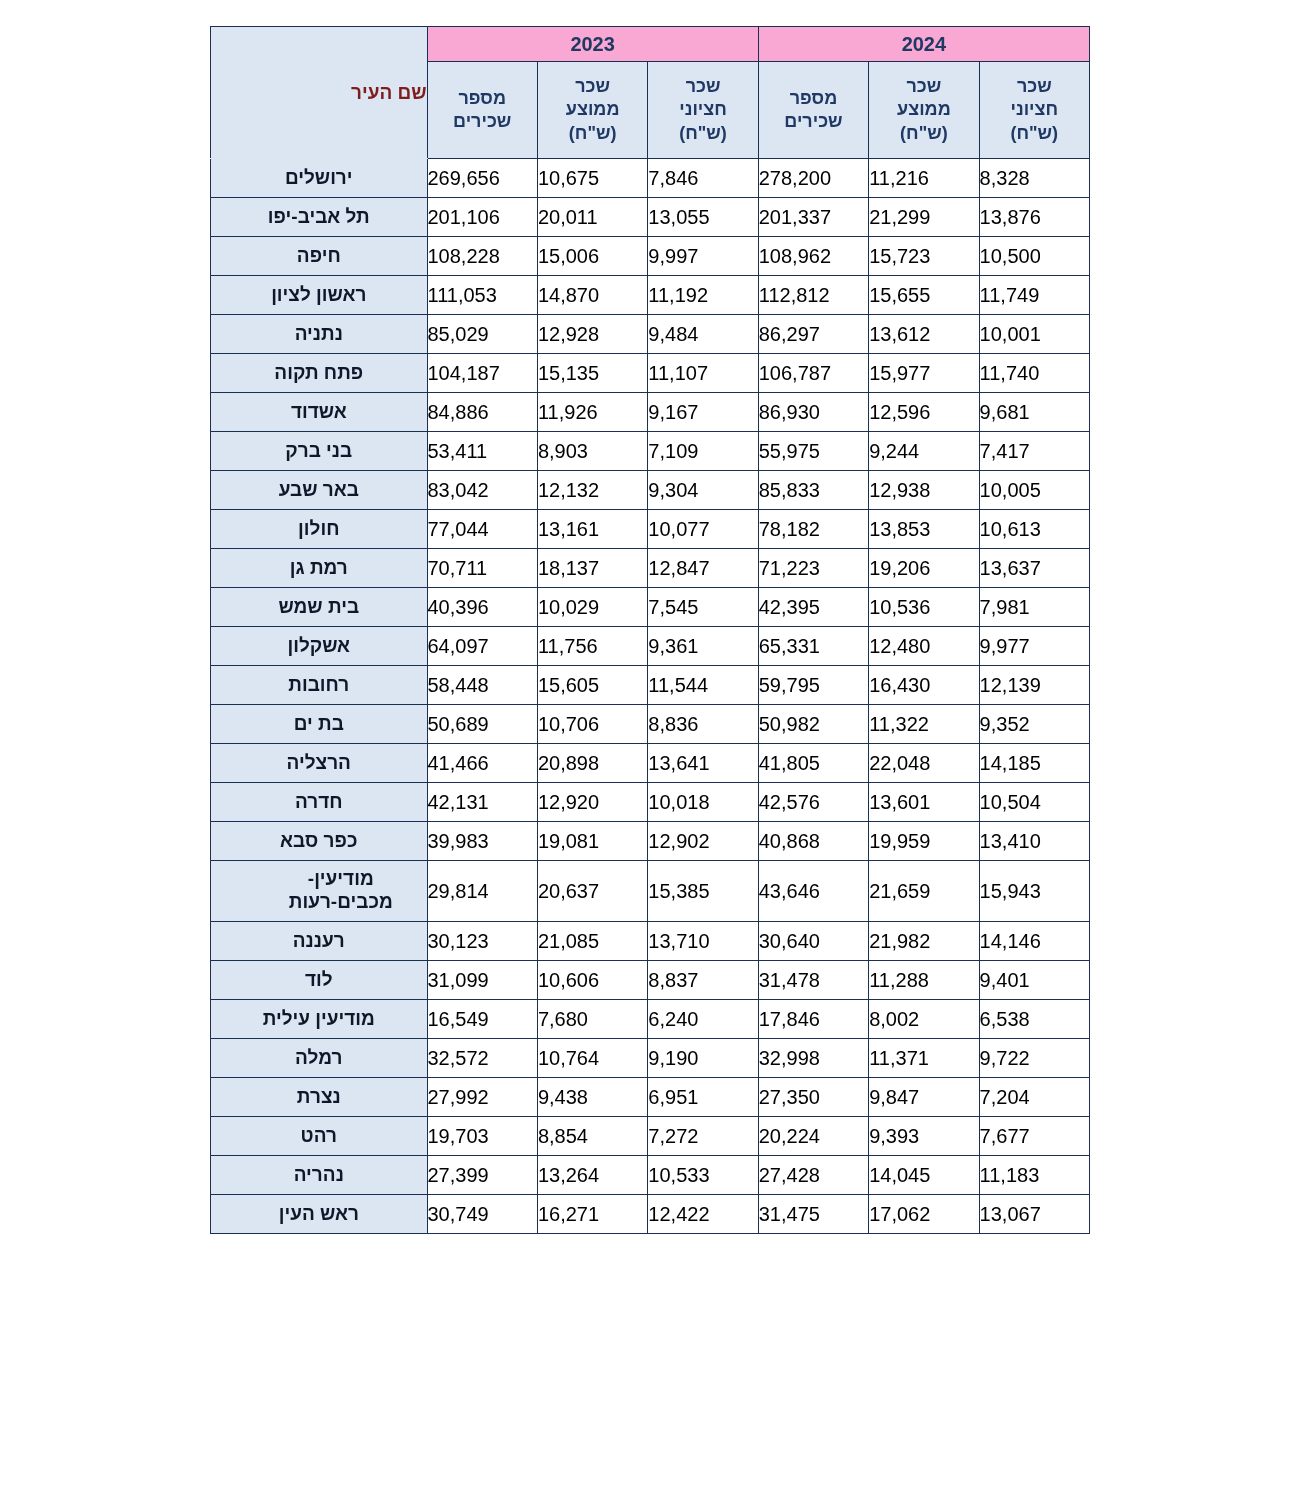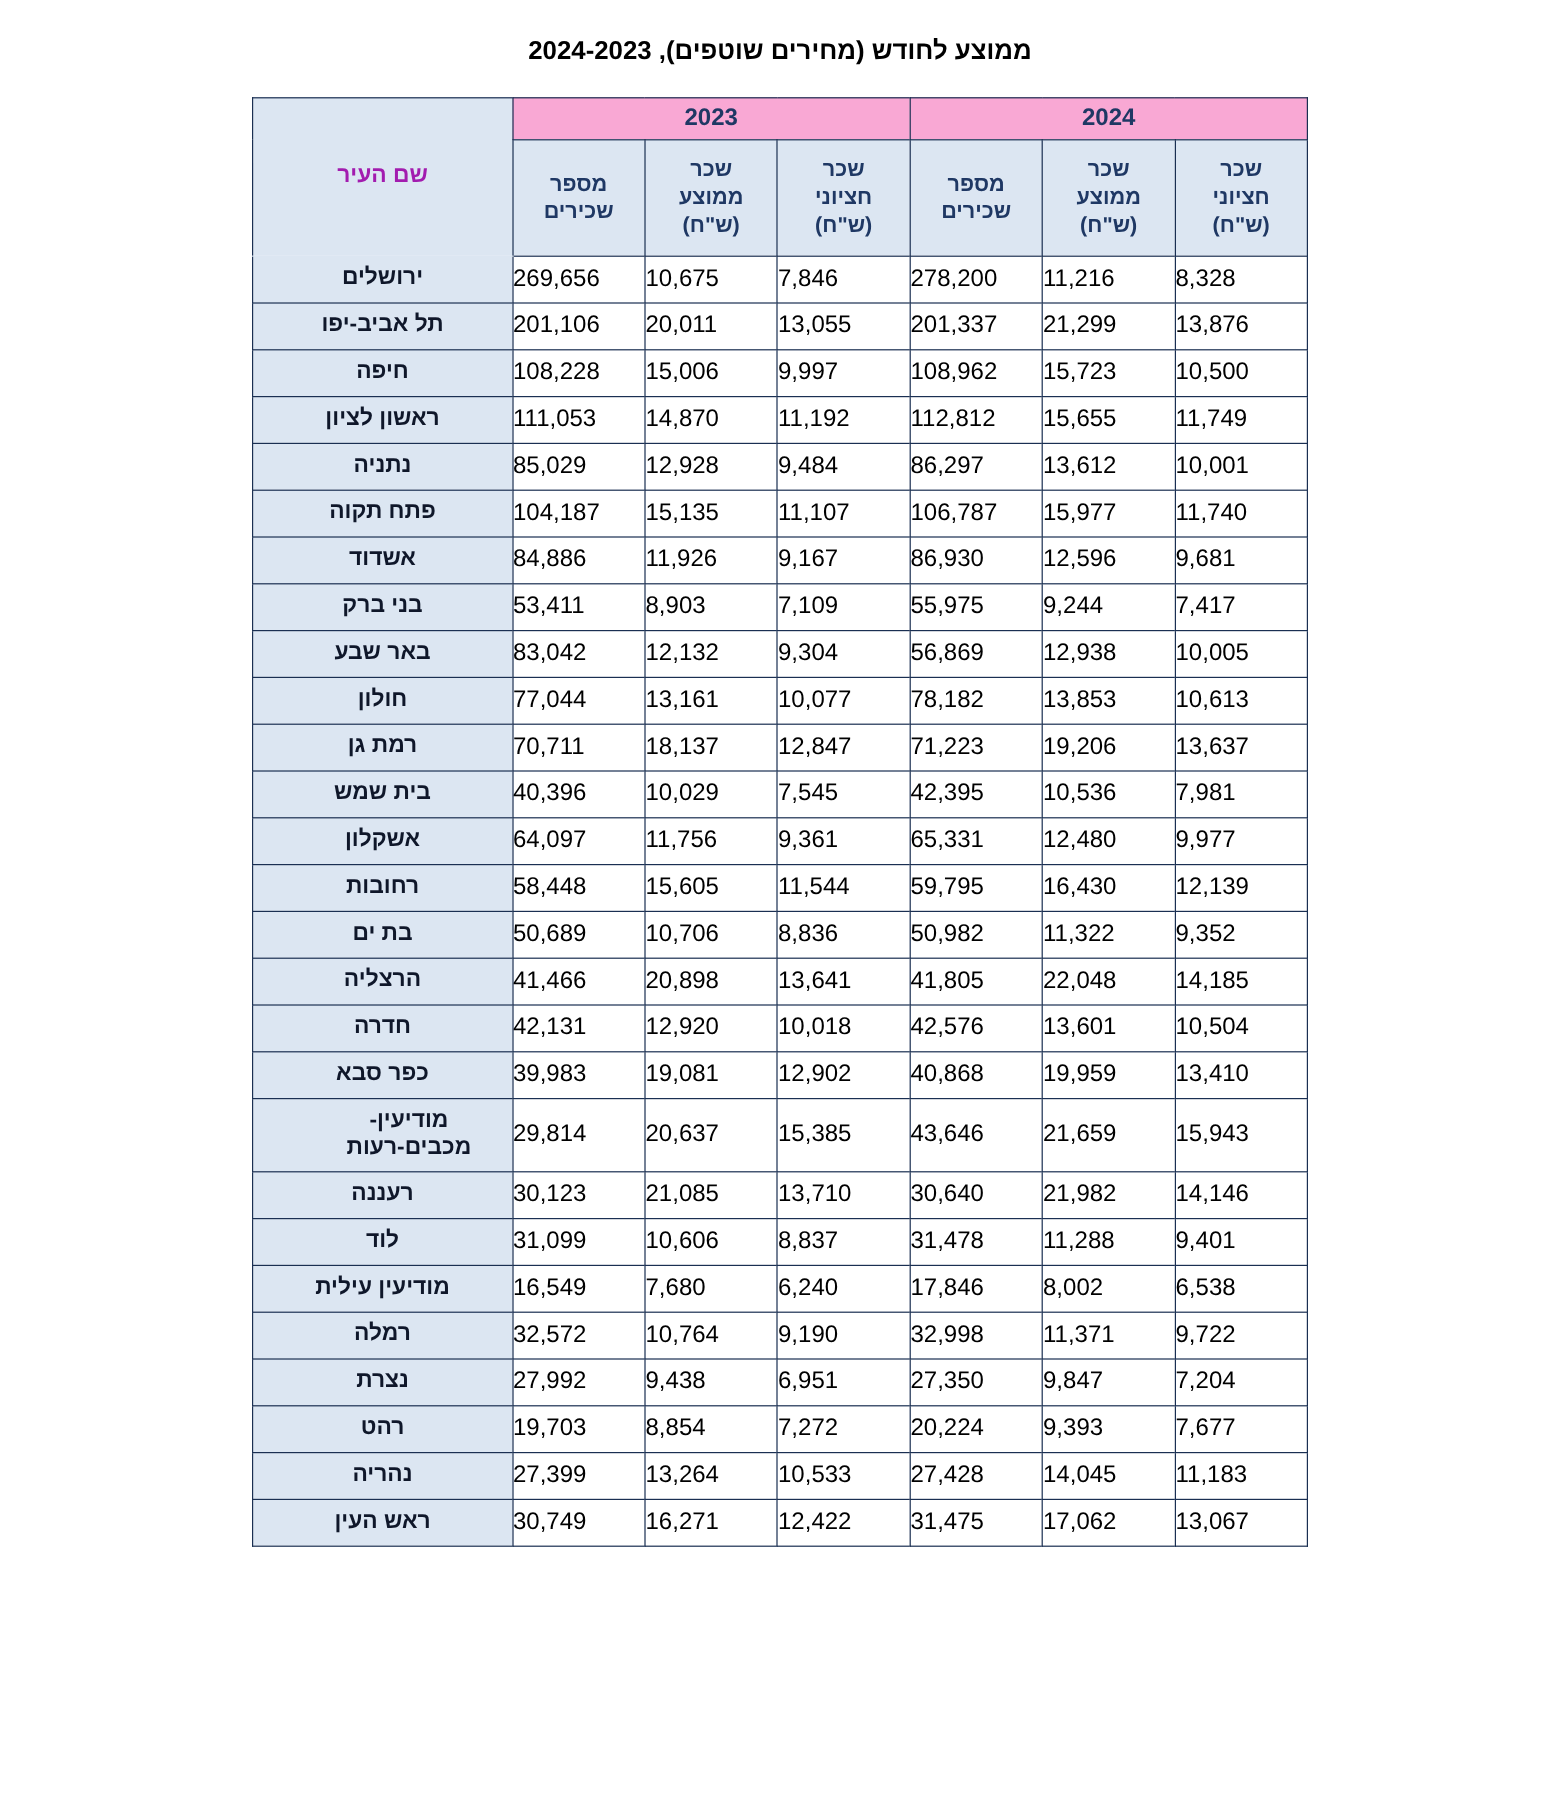--- a/index.html
+++ b/index.html
@@ -68,24 +68,24 @@
     font-weight: bold;
     font-size: 18px;
     color: #1f3864;
     height: 96px;
     line-height: 1.28;
     padding: 2px 2px;
   }
   .sub-head span { display: block; }
   .city-head {
     background: #dce6f2;
-    text-align: center;
+    text-align: right;
     font-weight: bold;
     font-size: 19px;
-    color: #a21caf;
+    color: #7f1d1d;
   }
   td.num {
     text-align: left;
     padding: 0 12px 0 10px;
     height: 38px;
     font-size: 20px;
     background: #ffffff;
     color: #000000;
     direction: ltr;
   }
@@ -103,21 +103,20 @@
   col.c-num { width: 102px; }
   col.c-city { width: 200px; }
   tr.tall td { height: 60px; }
 </style>
 </head>
 <body>
 
 <div class="page">
 
   <div class="title-block">
-    <span class="title-line">ממוצע לחודש (מחירים שוטפים), 2024-2023</span>
   </div>
 
   <div class="table-wrap">
     <table class="data">
       <colgroup>
         <col class="c-num">
           <col class="c-num">
           <col class="c-num">
         <col class="c-num">
           <col class="c-num">
@@ -232,21 +231,21 @@
             <td class="num">9,244</td>
             <td class="num">55,975</td>
             <td class="num">7,109</td>
             <td class="num">8,903</td>
             <td class="num">53,411</td>
             <td class="city">בני ברק</td>
           </tr>
           <tr>
             <td class="num">10,005</td>
             <td class="num">12,938</td>
-            <td class="num">56,869</td>
+            <td class="num">85,833</td>
             <td class="num">9,304</td>
             <td class="num">12,132</td>
             <td class="num">83,042</td>
             <td class="city">באר שבע</td>
           </tr>
           <tr>
             <td class="num">10,613</td>
             <td class="num">13,853</td>
             <td class="num">78,182</td>
             <td class="num">10,077</td>

